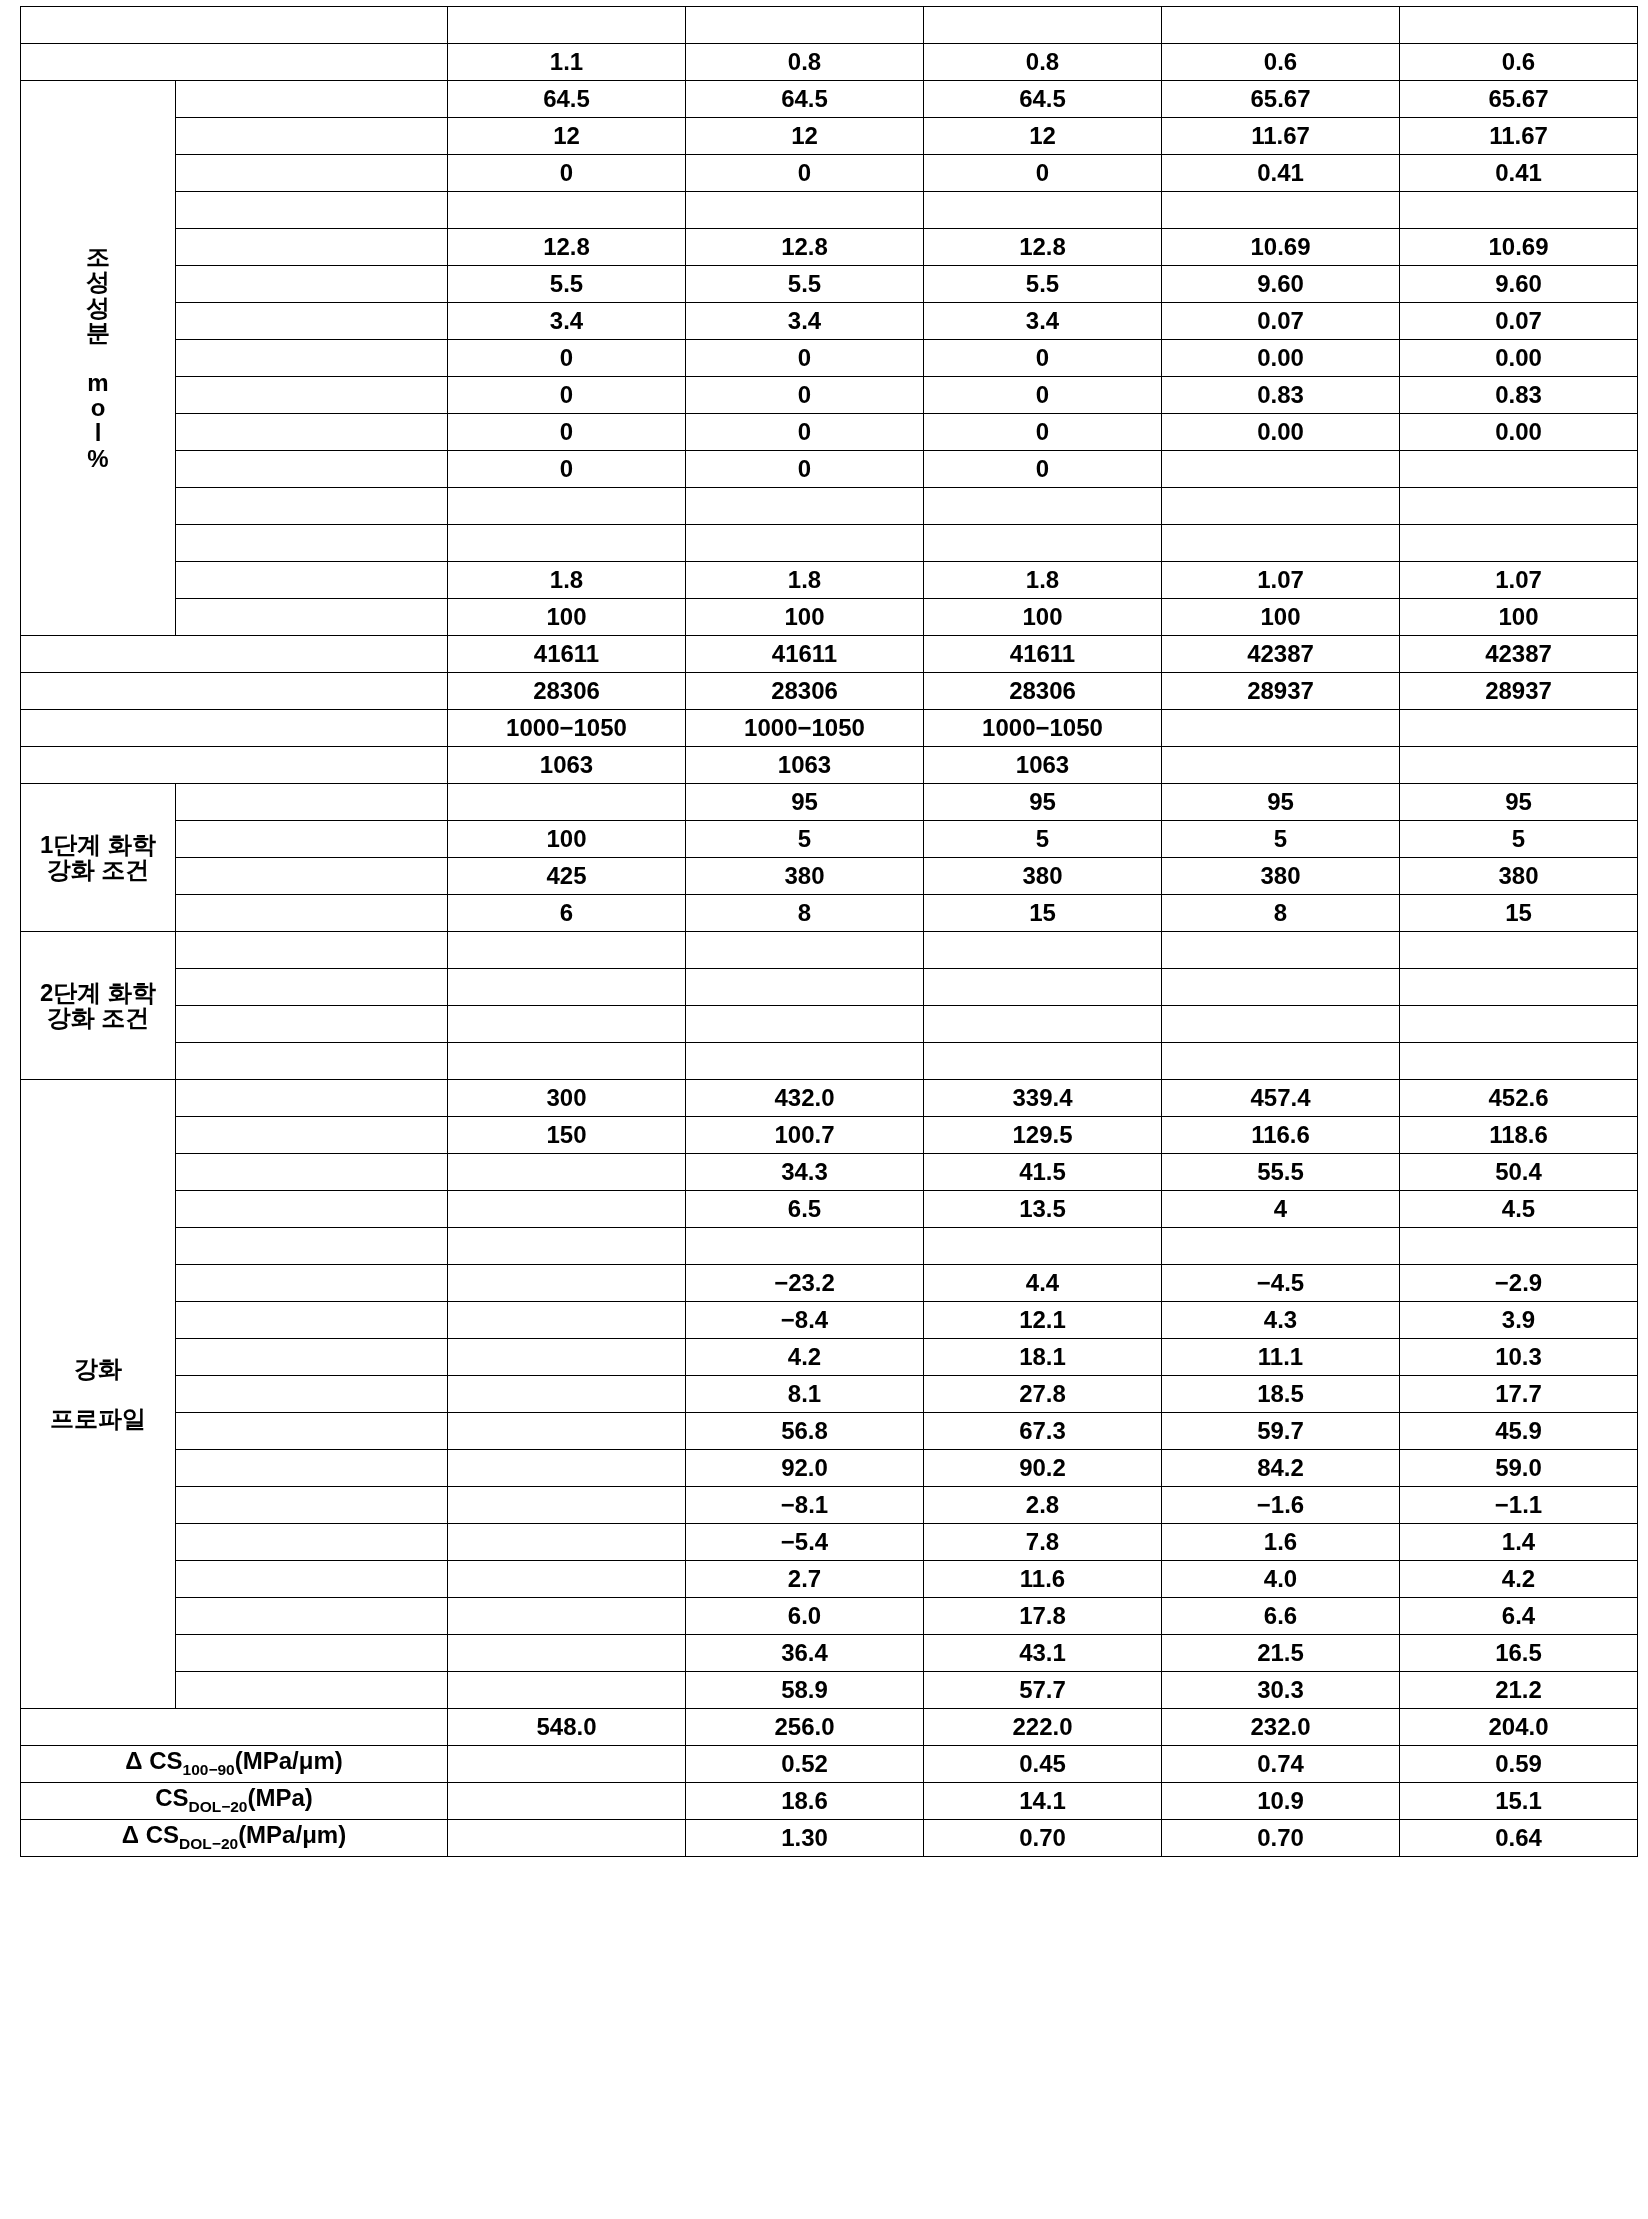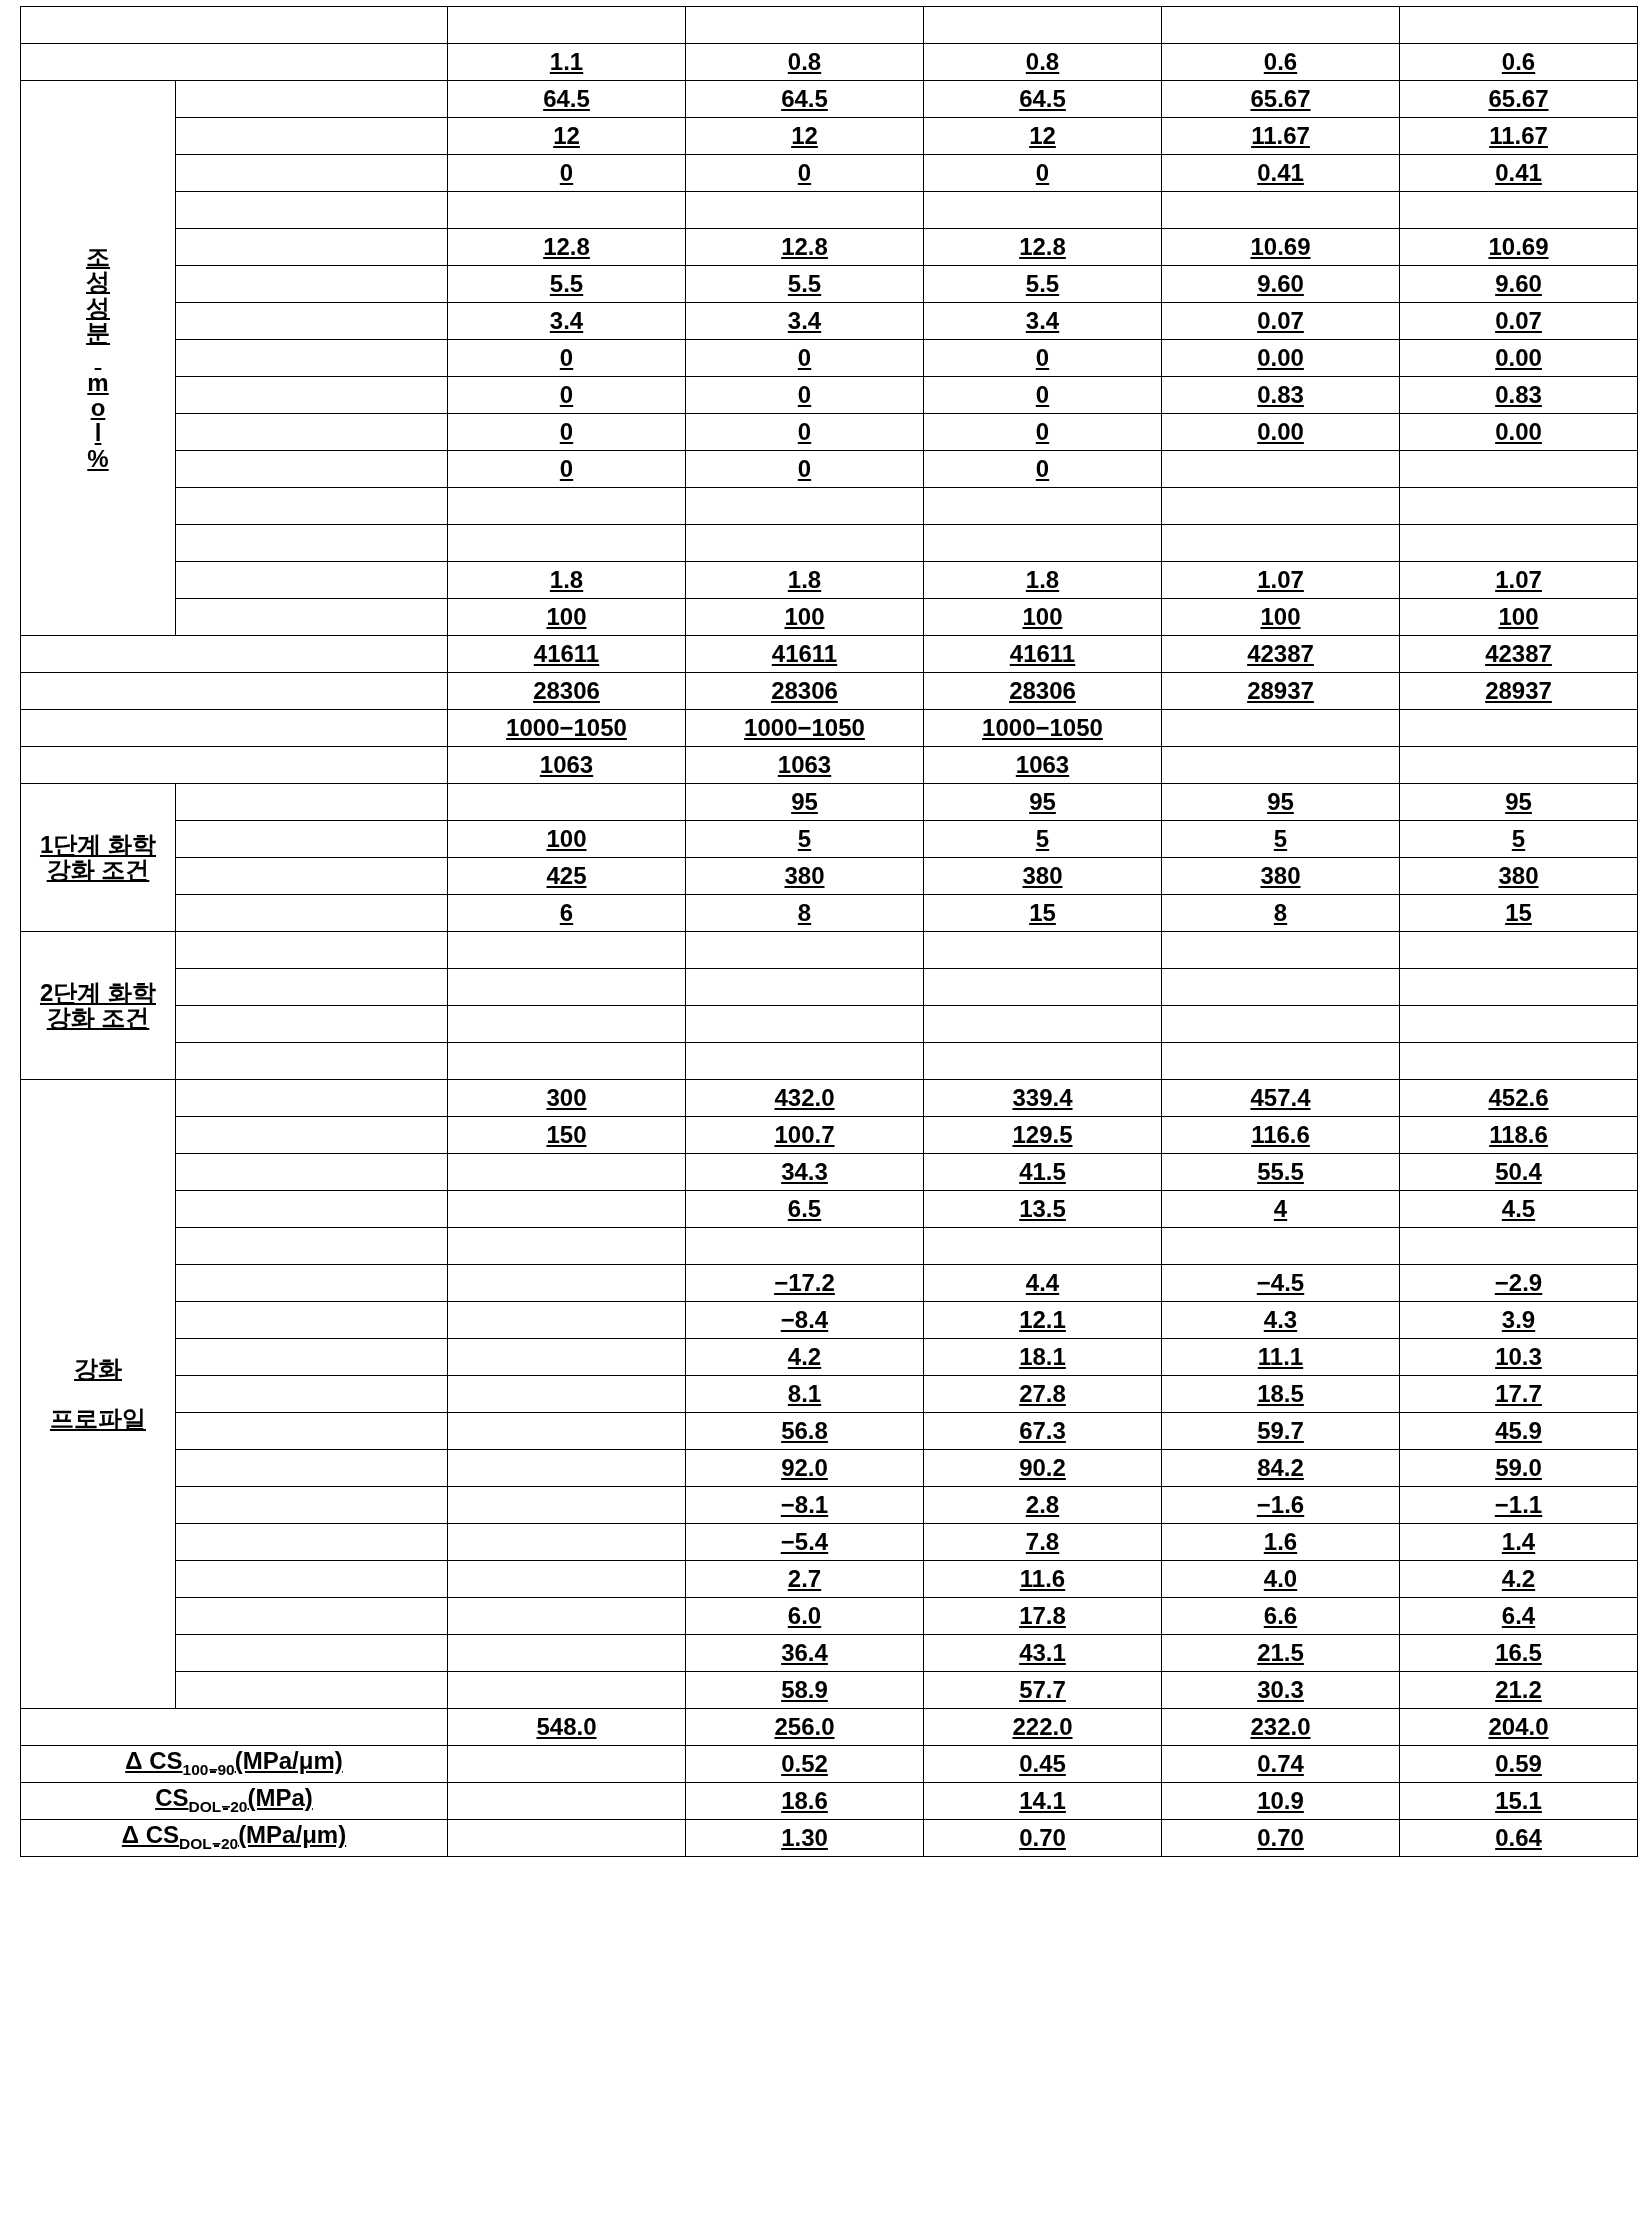--- a/index.html
+++ b/index.html
@@ -5,21 +5,20 @@
   html,body{margin:0;padding:0;background:#fff;}
   body{
     font-family:"Liberation Sans","DejaVu Sans",sans-serif;
     width:1648px;
     -webkit-font-smoothing:none;
   }
   #sheet{
     width:1648px;
     box-sizing:border-box;
     padding:5.5px 12.8px 11px 20px;
-    text-decoration:underline;
   }
   table.patent{
     border-collapse:collapse;
     table-layout:fixed;
     width:1615px;
     background:#fff;
   }
   table.patent td{
     border:1.8px solid #000;
     padding:0 5.5px;
@@ -356,21 +355,21 @@
           <td class="rowlabel-left"></td>
           <td class="lb"></td>
           <td></td>
           <td></td>
           <td></td>
           <td class="rb"></td>
         </tr>
         <tr>
           <td class="rowlabel-left"></td>
           <td class="lb"></td>
-          <td>−17.2</td>
+          <td>−23.2</td>
           <td>4.4</td>
           <td>−4.5</td>
           <td class="rb">−2.9</td>
         </tr>
         <tr>
           <td class="rowlabel-left"></td>
           <td class="lb"></td>
           <td>−8.4</td>
           <td>12.1</td>
           <td>4.3</td>

